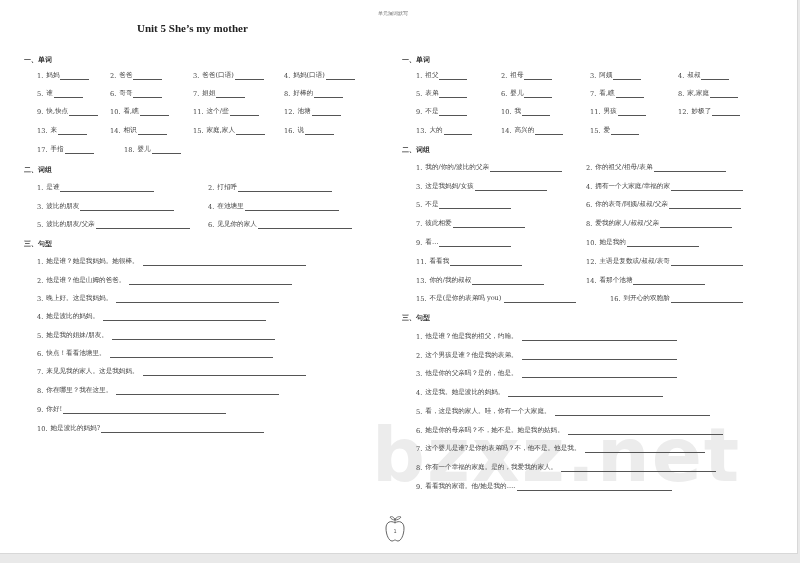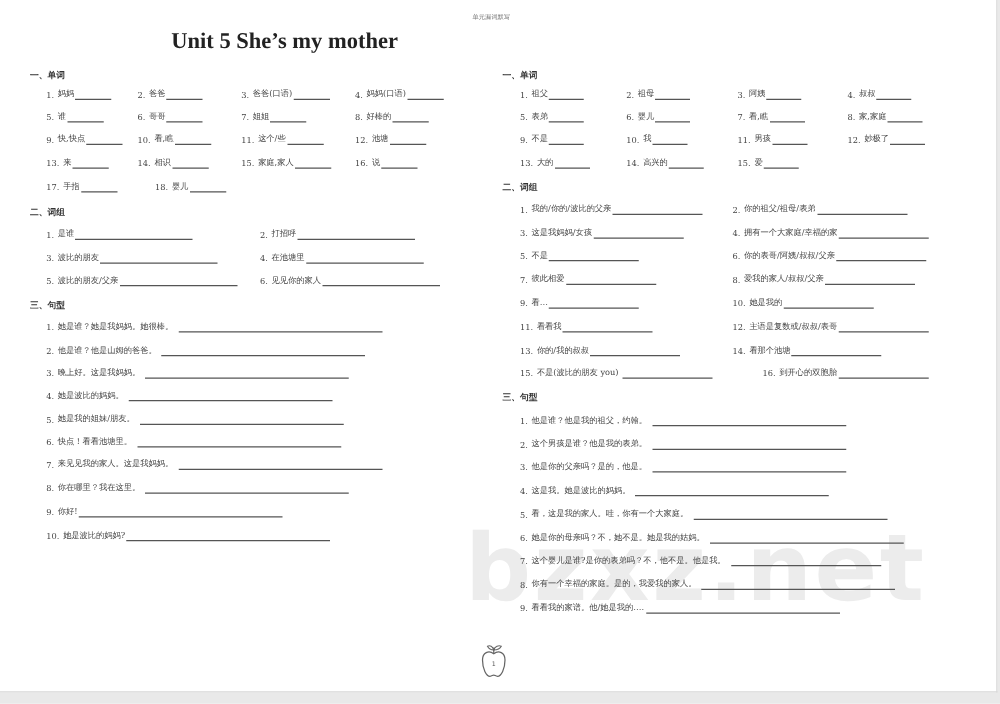--- a/index.html
+++ b/index.html
@@ -2,21 +2,21 @@
 <html><head>
 <meta charset="utf-8">
 <style>
   html,body{margin:0;padding:0;}
   body{width:800px;height:563px;background:#e9e9e9;position:relative;overflow:hidden;
        font-family:"DejaVu Serif","Liberation Serif",serif;color:#333;}
   .page{position:absolute;left:0;top:0;width:797px;height:553px;background:#fff;
         border-right:1px solid #d8d8d8;border-bottom:1px solid #d8d8d8;}
   .header-note{position:absolute;left:378px;top:10px;font-size:5px;color:#777;}
   .title{position:absolute;font-family:"Liberation Serif","DejaVu Serif",serif;font-weight:bold;
-         font-size:18px;color:#222;white-space:nowrap;}
+         font-size:11px;color:#222;white-space:nowrap;}
   .sec{position:absolute;font-size:7px;font-weight:bold;color:#333;white-space:nowrap;}
   .item{position:absolute;font-size:6.6px;color:#444;white-space:nowrap;display:flex;align-items:flex-end;}
   .item .num{margin-right:3px;}
   .blank{display:inline-block;border-bottom:0.8px solid #555;height:6px;margin-left:1px;}
   .watermark{position:absolute;left:372px;top:418px;font-family:"DejaVu Sans","Liberation Sans",sans-serif;
              font-weight:bold;font-size:74px;color:#ececec;letter-spacing:2px;z-index:0;line-height:1;}
   .content{position:absolute;left:0;top:0;width:800px;height:563px;z-index:1;}
   .apple{position:absolute;left:384px;top:515px;width:22px;height:28px;}
 </style>
 </head>
@@ -358,21 +358,21 @@
       <span>你的/我的叔叔</span>
       <span class="blank" style="width:72px"></span>
     </div>
   <div class="item" style="left:586px;top:276px;">
       <span class="num">14.</span>
       <span>看那个池塘</span>
       <span class="blank" style="width:72px"></span>
     </div>
   <div class="item" style="left:416px;top:294px;">
       <span class="num">15.</span>
-      <span>不是(波比的朋友 you)</span>
+      <span>不是(是你的表弟吗 you)</span>
       <span class="blank" style="width:72px;margin-left:3px"></span>
     </div>
   <div class="item" style="left:610px;top:294px;">
       <span class="num">16.</span>
       <span>到开心的双胞胎</span>
       <span class="blank" style="width:72px"></span>
     </div>
 
   <div class="sec" style="left:402px;top:313px;">三、句型</div>
   <div class="item" style="left:416px;top:332px;">

